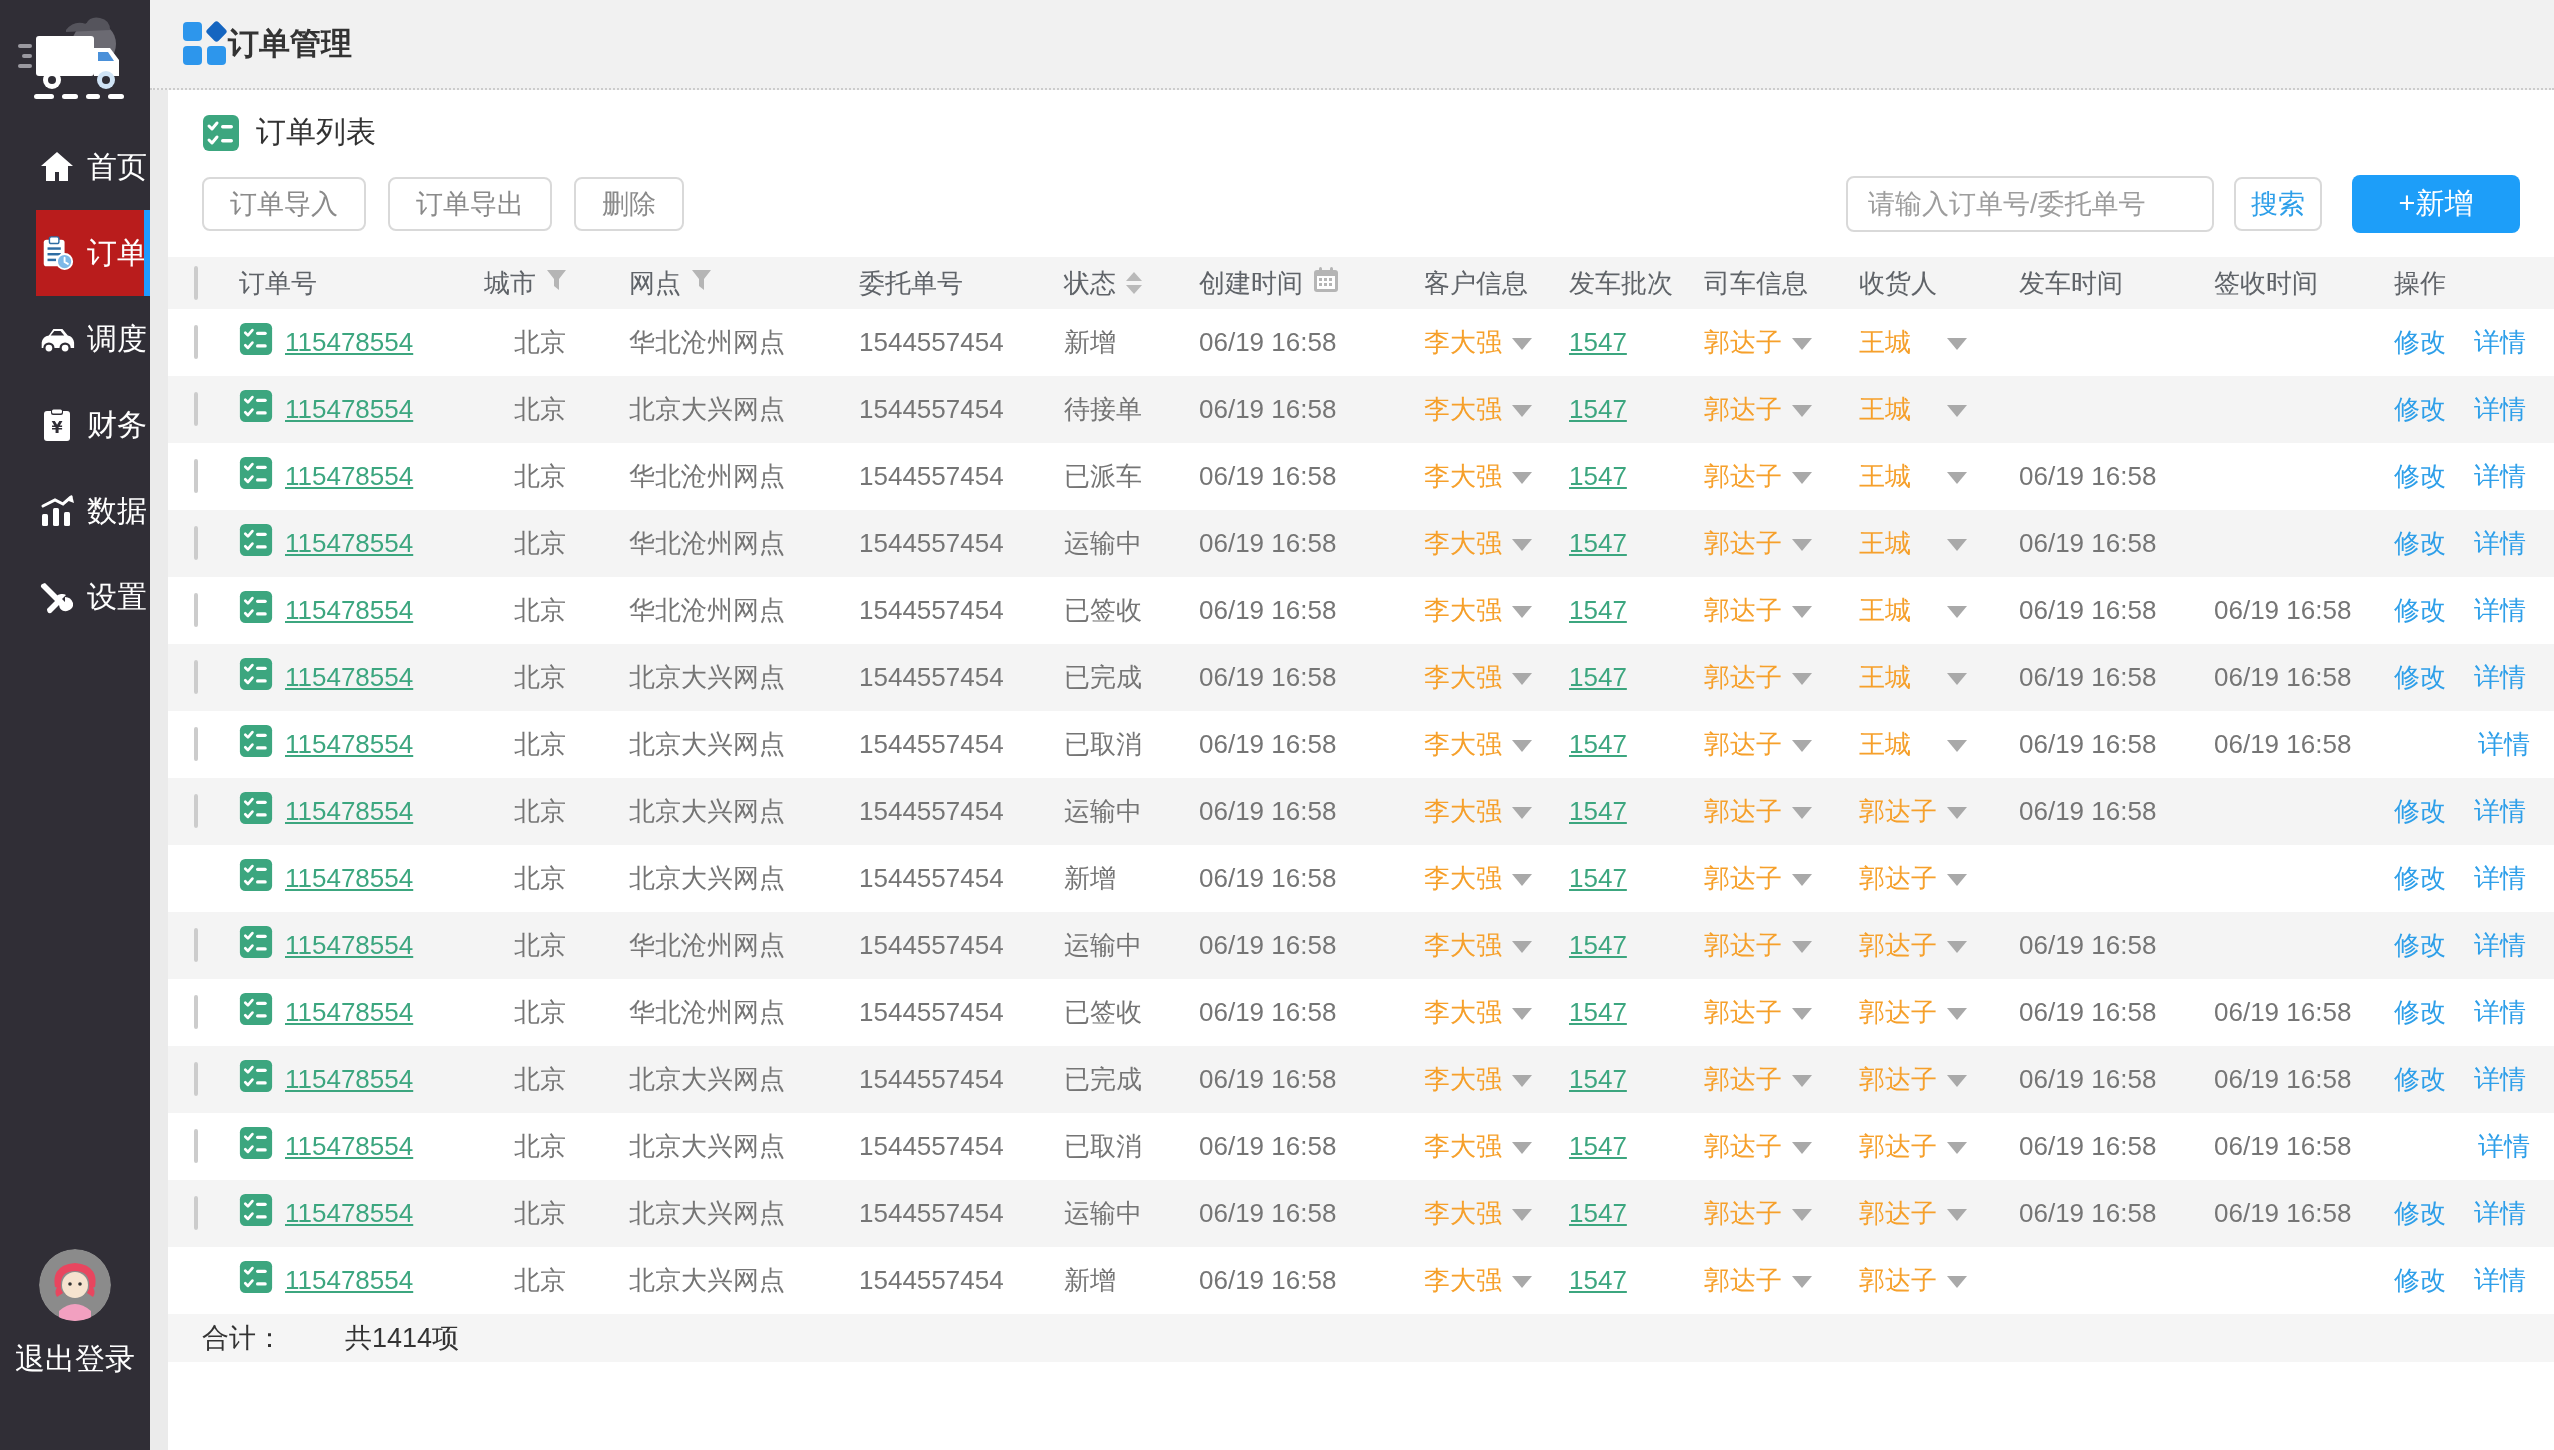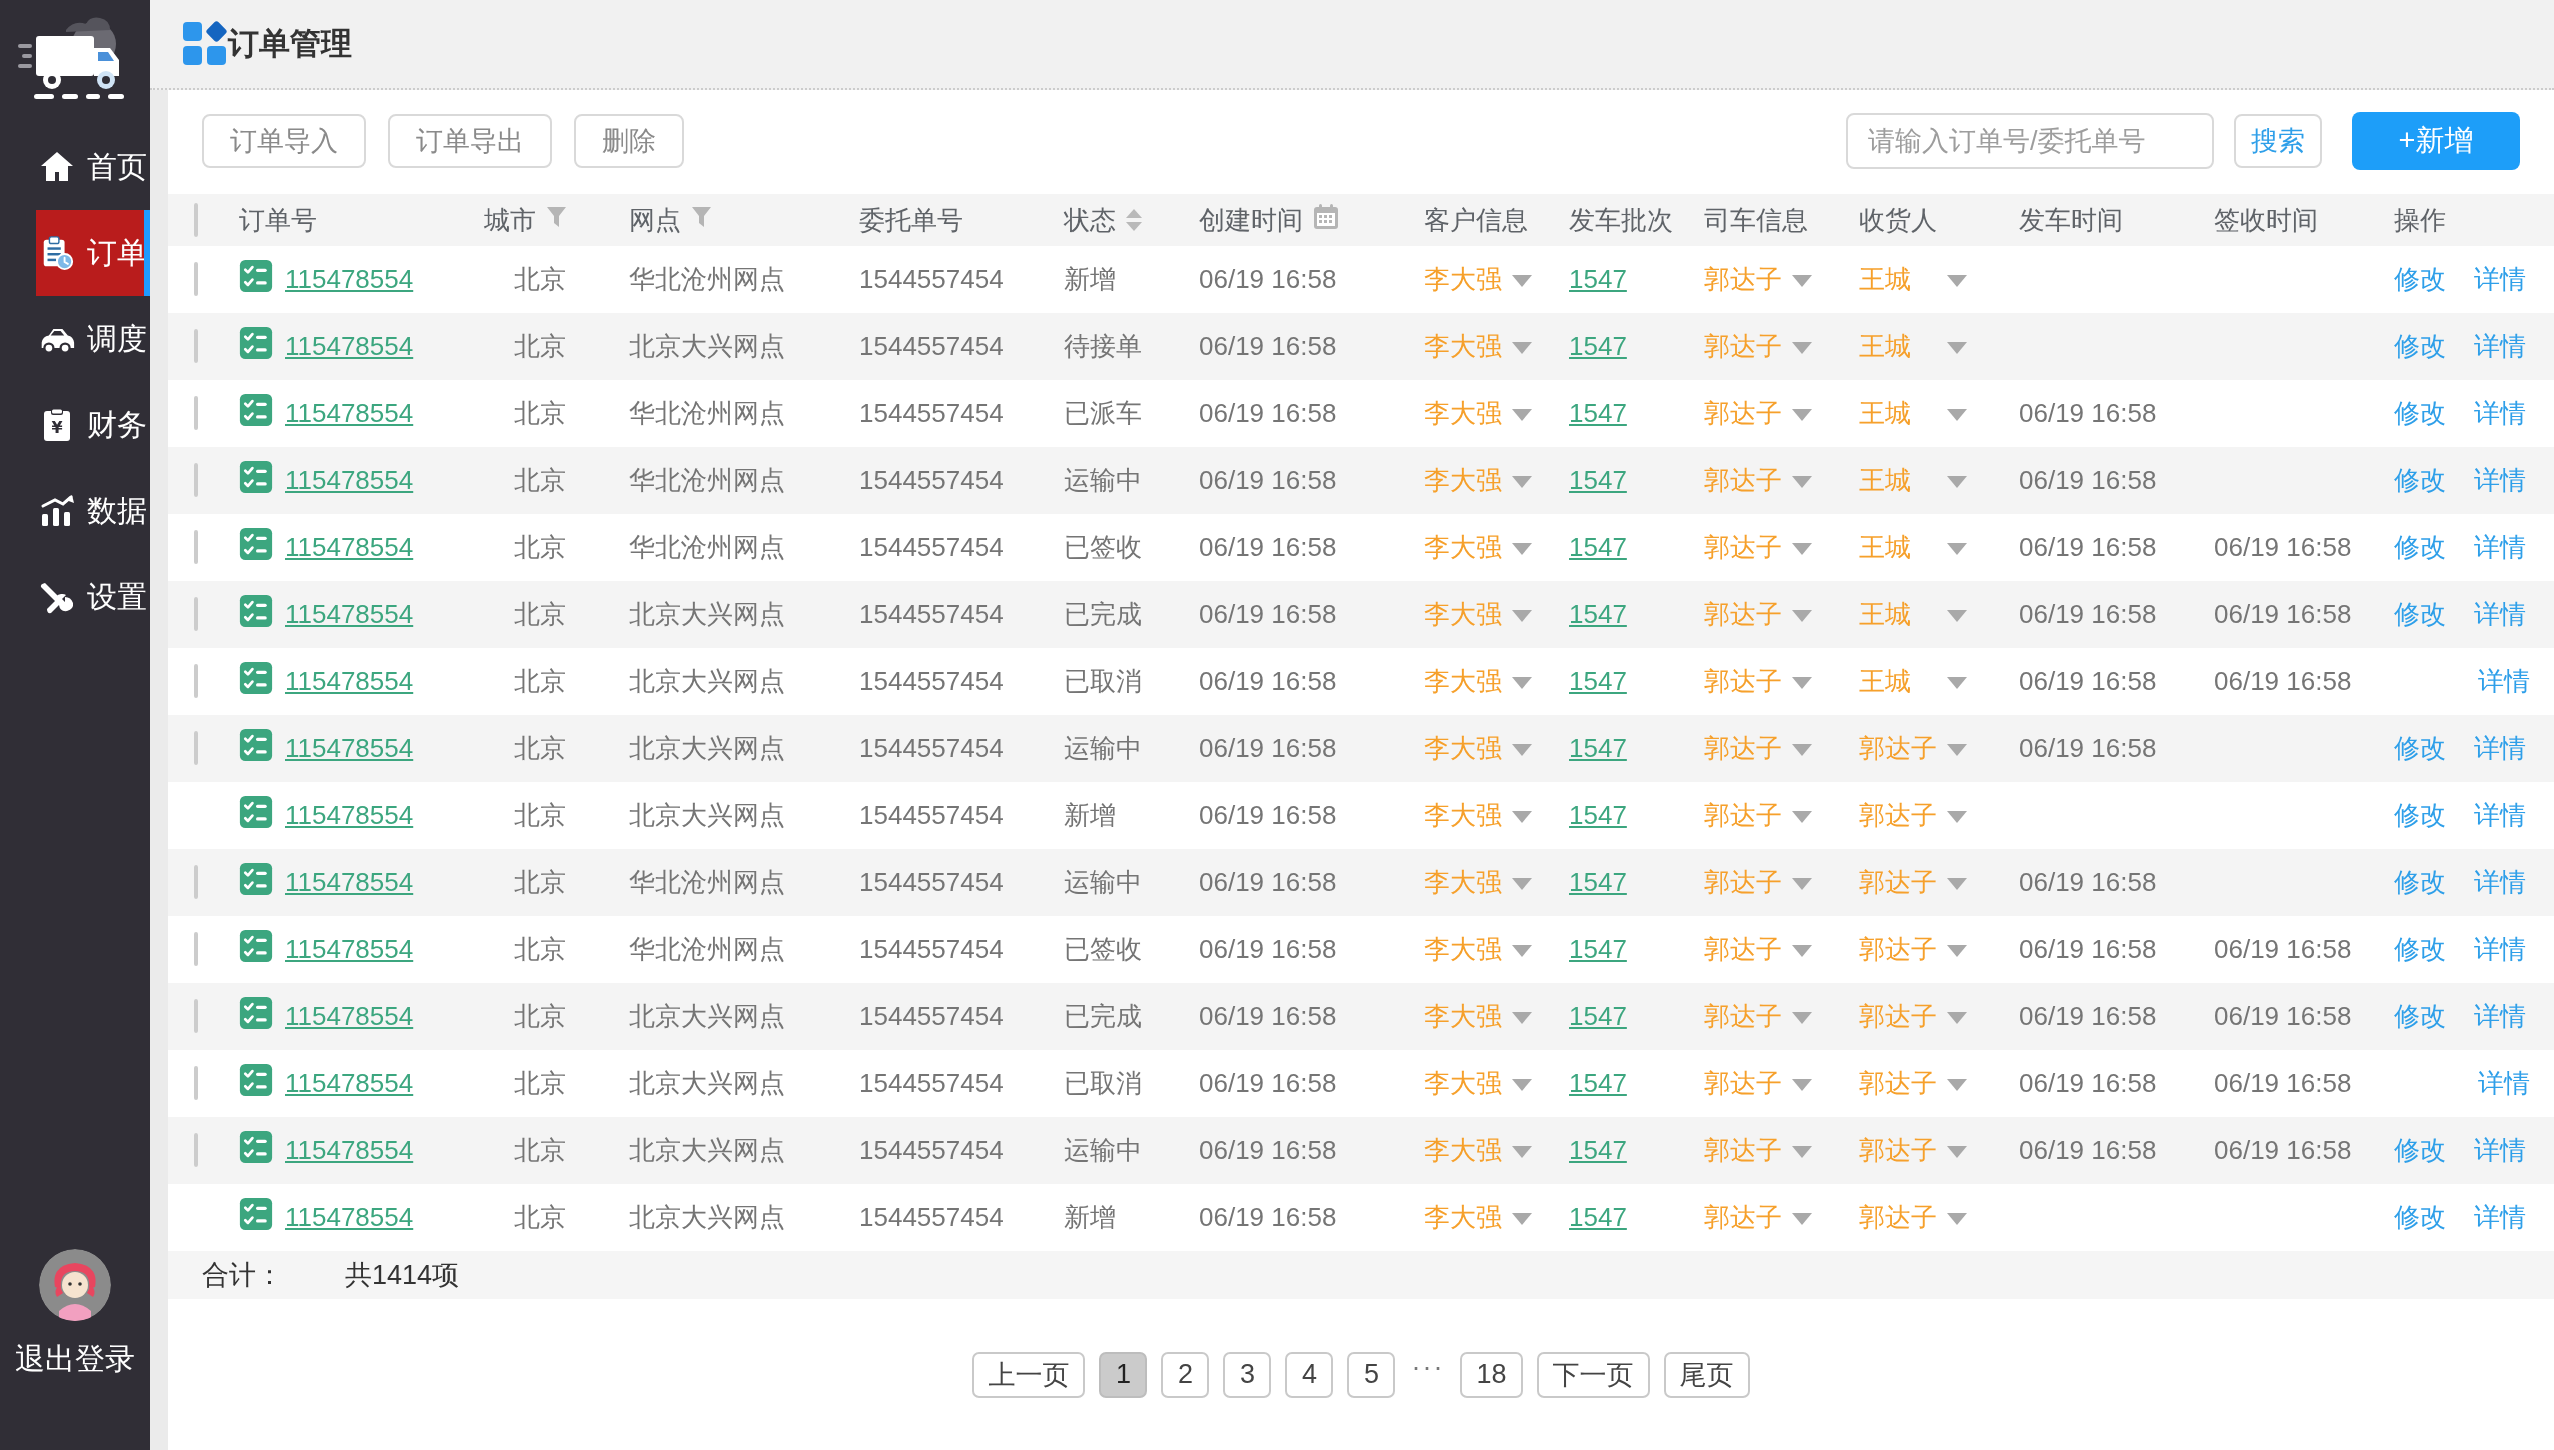--- a/index.html
+++ b/index.html
@@ -190,20 +190,30 @@
         <rect x="1" y="1" width="19" height="19" rx="4" fill="#2d96ec"></rect>
         <rect x="1" y="25" width="19" height="19" rx="4" fill="#2d96ec"></rect>
         <rect x="25" y="25" width="19" height="19" rx="4" fill="#2d96ec"></rect>
         <rect x="26.5" y="2.5" width="16" height="16" rx="3" fill="#1565c0" transform="rotate(45 34.5 10.5)"></rect>
       </svg>
       <span class="topbar-title">订单管理</span>
     </div>
 
     <div class="card">
 
+      <div class="panel-head">
+        <svg width="38" height="38" viewBox="0 0 38 38">
+          <rect x="1" y="1" width="36" height="36" rx="6" fill="#3ca67f"></rect>
+          <path d="M7 12 l3 3 l5 -6" stroke="#fff" stroke-width="3" fill="none" stroke-linecap="round" stroke-linejoin="round"></path>
+          <rect x="19" y="11" width="12" height="3.4" rx="1.7" fill="#fff"></rect>
+          <path d="M7 26 l3 3 l5 -6" stroke="#fff" stroke-width="3" fill="none" stroke-linecap="round" stroke-linejoin="round"></path>
+          <rect x="19" y="25" width="12" height="3.4" rx="1.7" fill="#fff"></rect>
+        </svg>
+        <span class="panel-title">订单列表</span>
+      </div>
 
       <div class="toolbar">
         <button class="btn">订单导入</button>
         <button class="btn">订单导出</button>
         <button class="btn">删除</button>
         <div class="toolbar-right">
           <input class="search-input" type="text" placeholder="请输入订单号/委托单号" style="">
           <button class="btn btn-search">搜索</button>
           <button class="btn btn-add">+新增</button>
         </div>
@@ -727,30 +737,16 @@
               <td><span class="link-blue">修改</span><span class="action-gap"></span><span class="link-blue">详情</span></td>
             </tr>
           </tbody>
       </table>
 
       <div class="totals">
         <span class="t-label">合计：</span>
         <span class="t-value">共1414项</span>
       </div>
 
-      <div class="pager-zone">
-        <div class="pager" id="pager">
-            <button class="page-btn">上一页</button>
-            <button class="page-btn active">1</button>
-            <button class="page-btn">2</button>
-            <button class="page-btn">3</button>
-            <button class="page-btn">4</button>
-            <button class="page-btn">5</button>
-            <span class="page-ellipsis">···</span>
-            <button class="page-btn">18</button>
-            <button class="page-btn">下一页</button>
-            <button class="page-btn">尾页</button>
-          </div>
-      </div>
 
     </div>
   </div>
 </div>
 
 </body></html>

